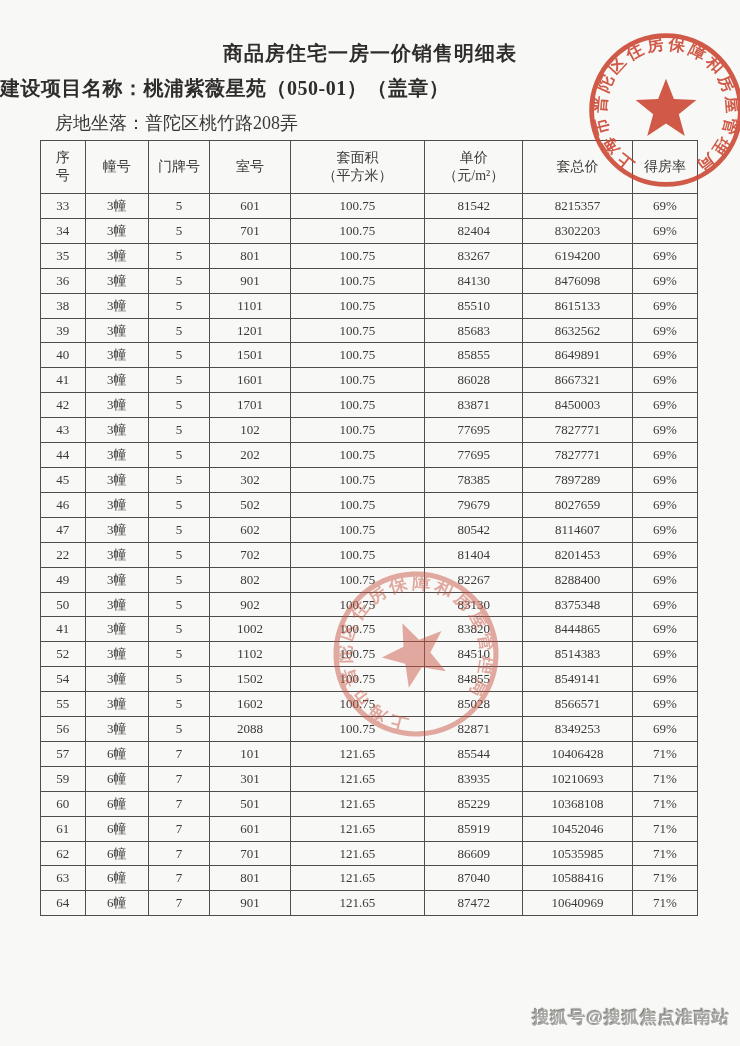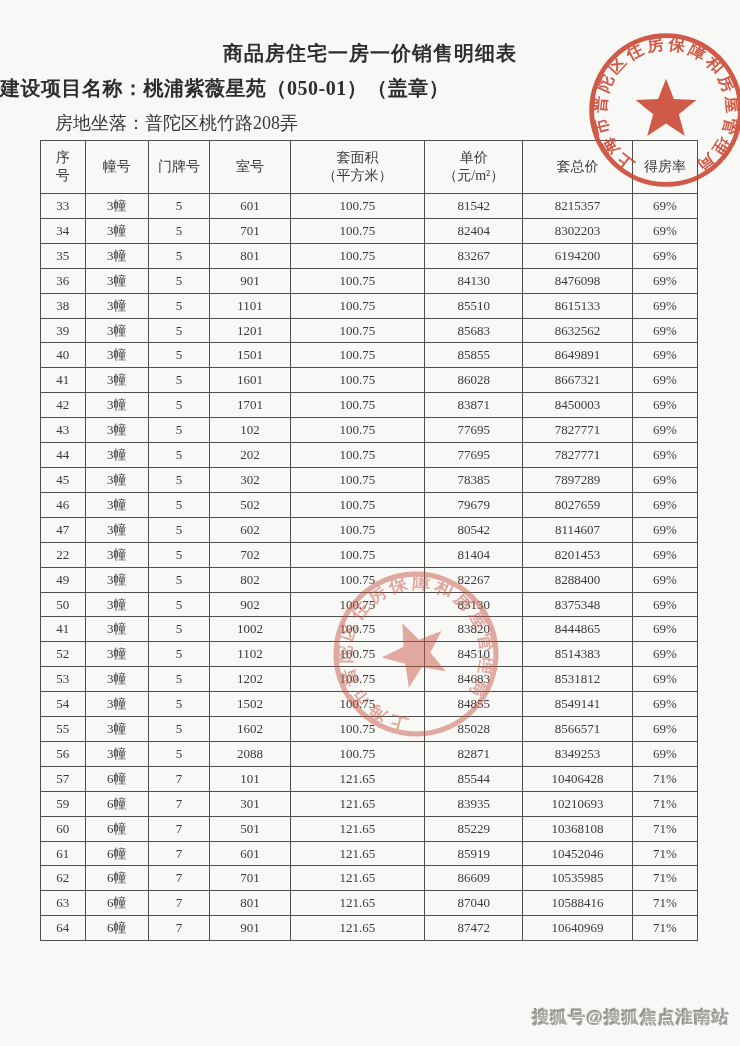--- a/index.html
+++ b/index.html
@@ -291,30 +291,20 @@
           <td>52</td>
           <td>3幢</td>
           <td>5</td>
           <td>1102</td>
           <td>100.75</td>
           <td>84510</td>
           <td>8514383</td>
           <td>69%</td>
         </tr>
         <tr>
-          <td>53</td>
-          <td>3幢</td>
-          <td>5</td>
-          <td>1202</td>
-          <td>100.75</td>
-          <td>84683</td>
-          <td>8531812</td>
-          <td>69%</td>
-        </tr>
-        <tr>
           <td>54</td>
           <td>3幢</td>
           <td>5</td>
           <td>1502</td>
           <td>100.75</td>
           <td>84855</td>
           <td>8549141</td>
           <td>69%</td>
         </tr>
         <tr>

